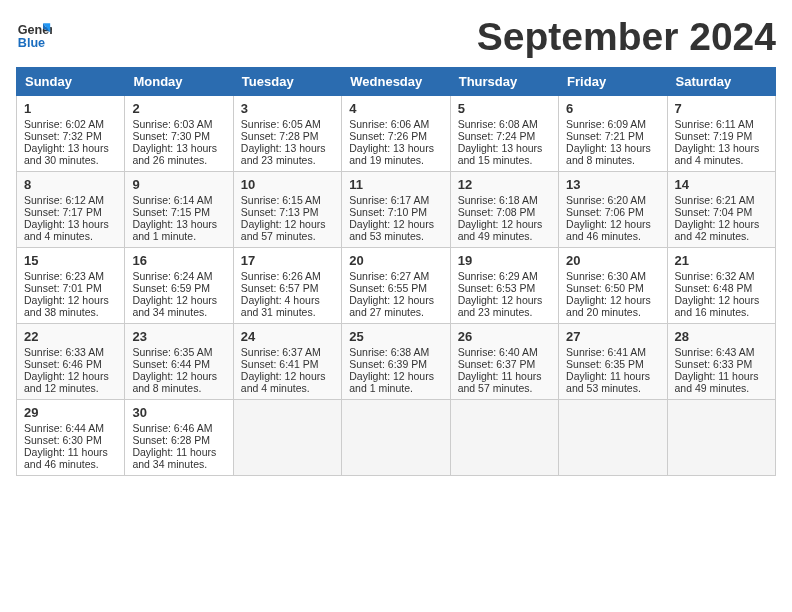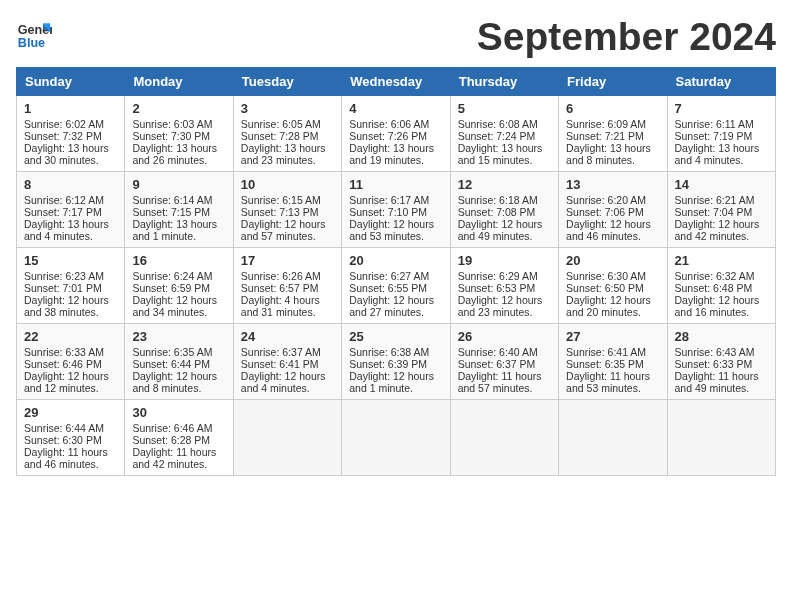--- a/index.html
+++ b/index.html
@@ -286,21 +286,21 @@
         <td>
         <span class="day-num">29</span>
         <span>Sunrise: 6:44 AM<br></span>
         <span>Sunset: 6:30 PM<br></span>
         <span>Daylight: 11 hours and 46 minutes.</span>
       </td>
         <td>
         <span class="day-num">30</span>
         <span>Sunrise: 6:46 AM<br></span>
         <span>Sunset: 6:28 PM<br></span>
-        <span>Daylight: 11 hours and 42 minutes.</span>
+        <span>Daylight: 11 hours and 34 minutes.</span>
       </td>
         <td class="empty-cell"></td>
         <td class="empty-cell"></td>
         <td class="empty-cell"></td>
         <td class="empty-cell"></td>
         <td class="empty-cell"></td>
       </tr>
     </tbody>
 </table>
 

